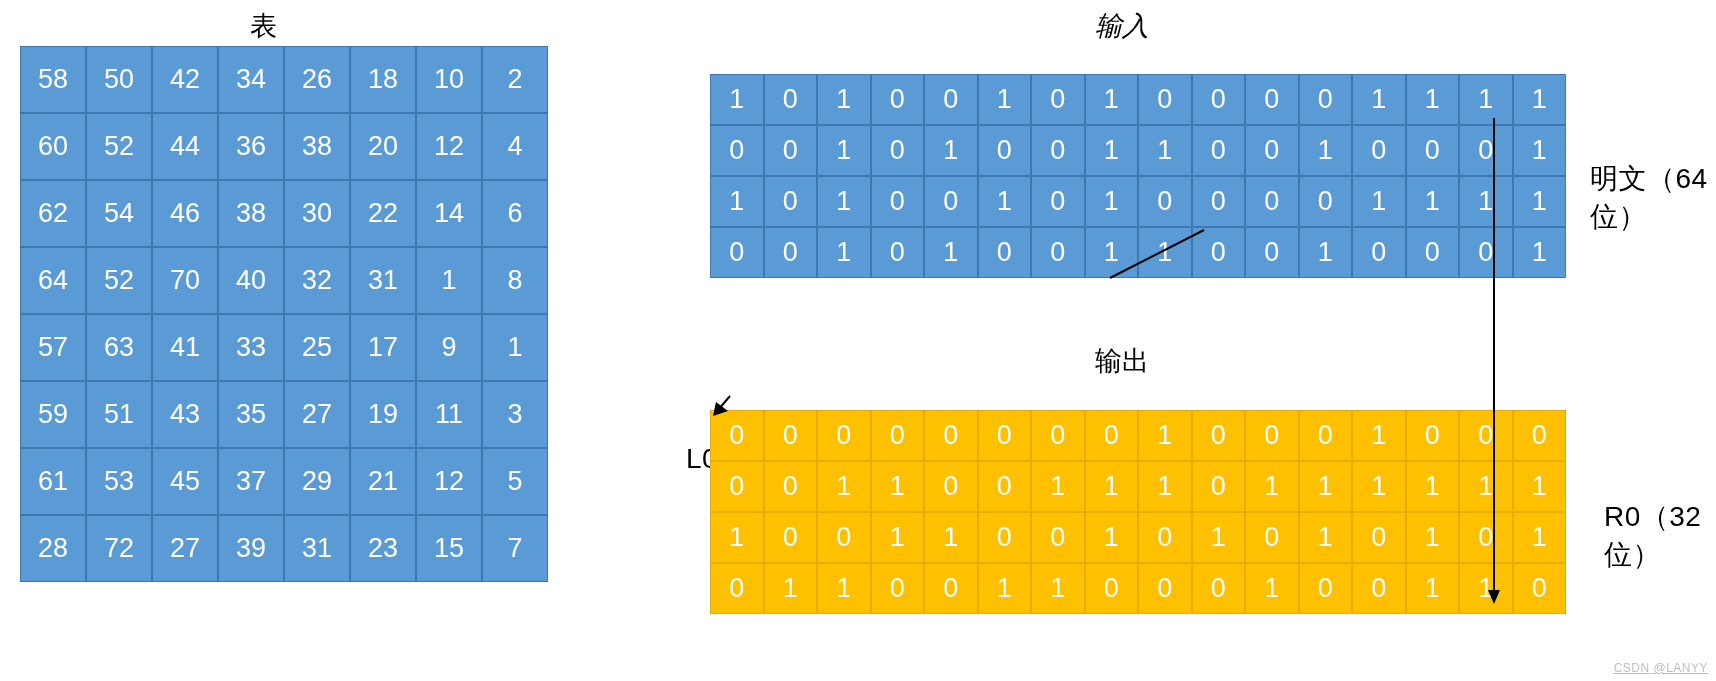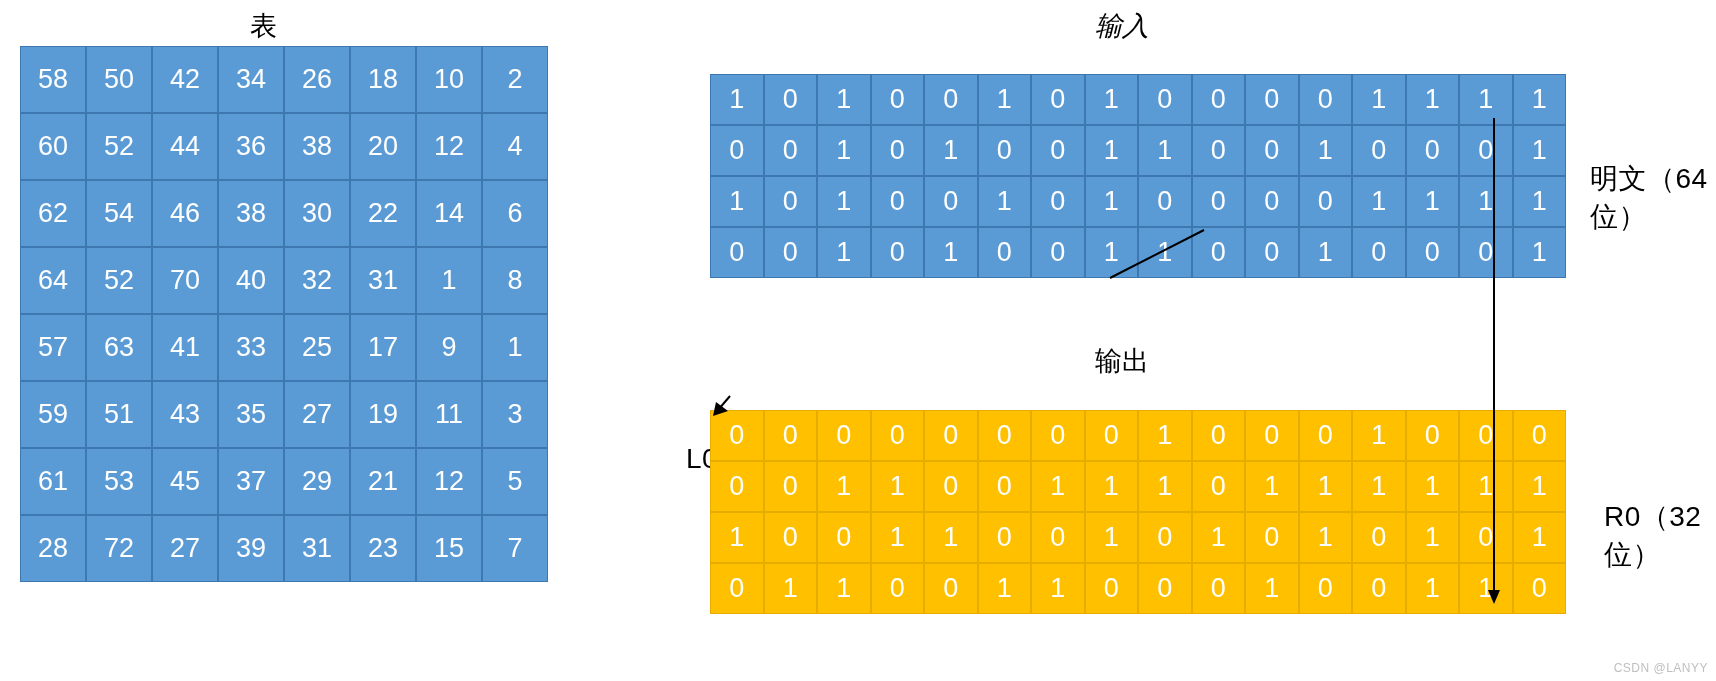--- a/index.html
+++ b/index.html
@@ -53,20 +53,21 @@
     border: 1px solid #e6ad00;
     color: #ffffff;
   }
   .watermark {
     position: absolute;
     right: 8px;
     bottom: 6px;
     font-size: 12px;
     color: #bfbfbf;
     letter-spacing: 0.5px;
+    text-decoration: underline;
   }
   svg.overlay {
     position: absolute;
     top: 0; left: 0;
     width: 1716px;
     height: 681px;
     pointer-events: none;
   }
 </style>
 </head>

